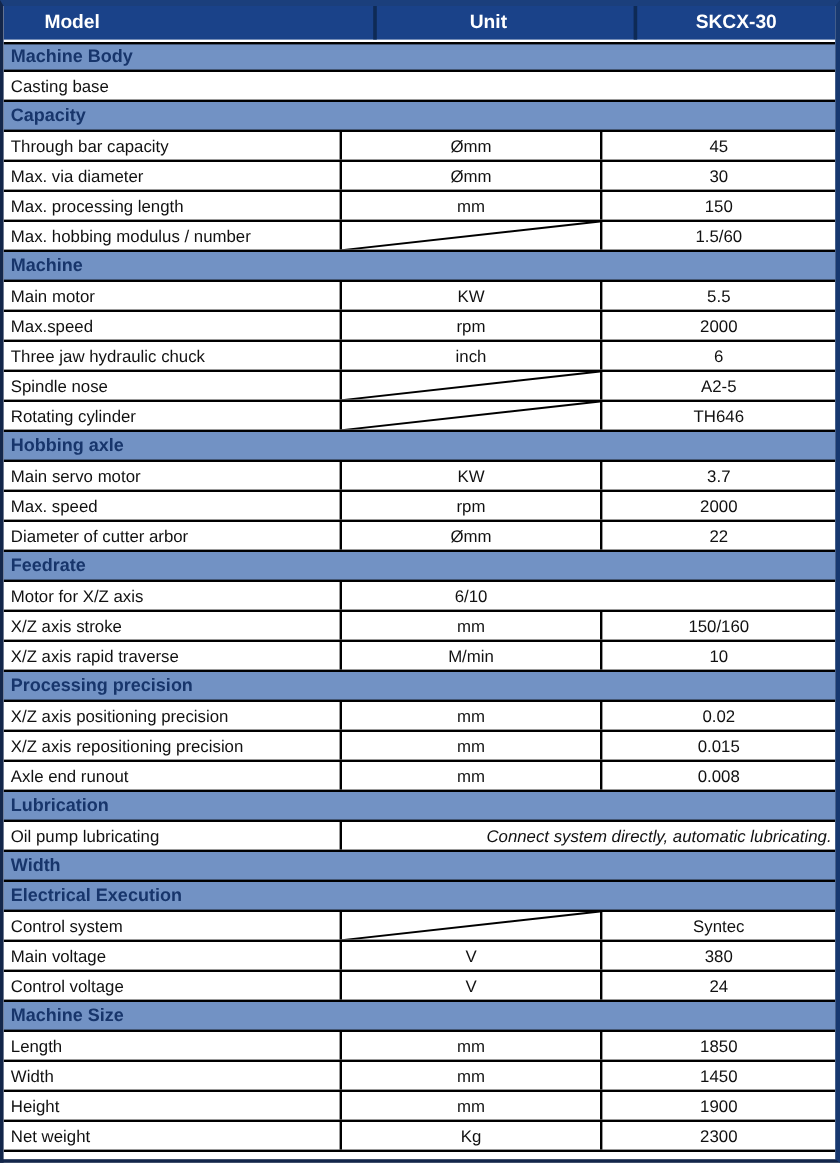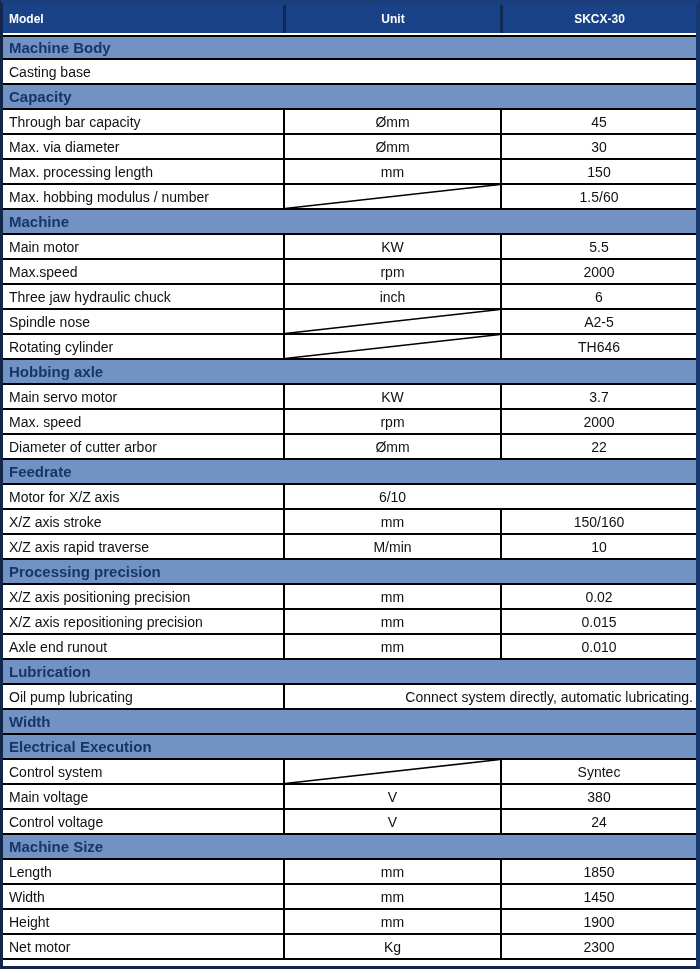--- a/index.html
+++ b/index.html
@@ -36,21 +36,22 @@
     border-bottom:2px solid var(--row-border);
   }
   .row.header-row{
     height:30px;
     background:var(--header-bg);
     border-bottom:2px solid #ffffff;
   }
   .header-row .cell{
     color:#ffffff;
     font-weight:bold;
-    font-size:12px;
+    font-size:16px;
+    margin-left:28px;
   }
   .header-row .cell + .cell{border-left:3px solid var(--header-divider);}
   .cell{
     display:flex;align-items:center;
     font-size:14px;
     line-height:1;
     overflow:hidden;
     position:relative;
   }
   .cell.label{padding-left:6px;justify-content:flex-start;}
@@ -66,20 +67,21 @@
     font-weight:bold;
     font-size:15px;
   }
   .row.full-row{grid-template-columns:1fr;}
   .cell.merged-value{
     grid-column:2 / span 2;
     justify-content:flex-end;
     text-align:right;
     padding-right:3px;
     border-left:2px solid var(--row-border);
+    font-style:italic;
   }
   svg.slash{
     position:absolute;inset:0;
     width:100%;height:100%;
     overflow:visible;
     display:block;
   }
   svg.slash line{stroke:var(--row-border);stroke-width:1.6;}
 </style>
 </head>
@@ -205,21 +207,21 @@
         <div class="cell center value-cell">0.02</div>
       </div>
       <div class="row">
         <div class="cell label">X/Z axis repositioning precision</div>
         <div class="cell center unit-cell">mm</div>
         <div class="cell center value-cell">0.015</div>
       </div>
       <div class="row">
         <div class="cell label">Axle end runout</div>
         <div class="cell center unit-cell">mm</div>
-        <div class="cell center value-cell">0.010</div>
+        <div class="cell center value-cell">0.008</div>
       </div>
       <div class="row band">
         <div class="cell label">Lubrication</div>
       </div>
       <div class="row">
         <div class="cell label">Oil pump lubricating</div>
         <div class="cell merged-value">Connect system directly, automatic lubricating.</div>
       </div>
       <div class="row band">
         <div class="cell label">Width</div>
@@ -258,18 +260,18 @@
         <div class="cell label">Width</div>
         <div class="cell center unit-cell">mm</div>
         <div class="cell center value-cell">1450</div>
       </div>
       <div class="row">
         <div class="cell label">Height</div>
         <div class="cell center unit-cell">mm</div>
         <div class="cell center value-cell">1900</div>
       </div>
       <div class="row">
-        <div class="cell label">Net motor</div>
+        <div class="cell label">Net weight</div>
         <div class="cell center unit-cell">Kg</div>
         <div class="cell center value-cell">2300</div>
       </div>
     </div>
 </div>
 
 </body></html>

